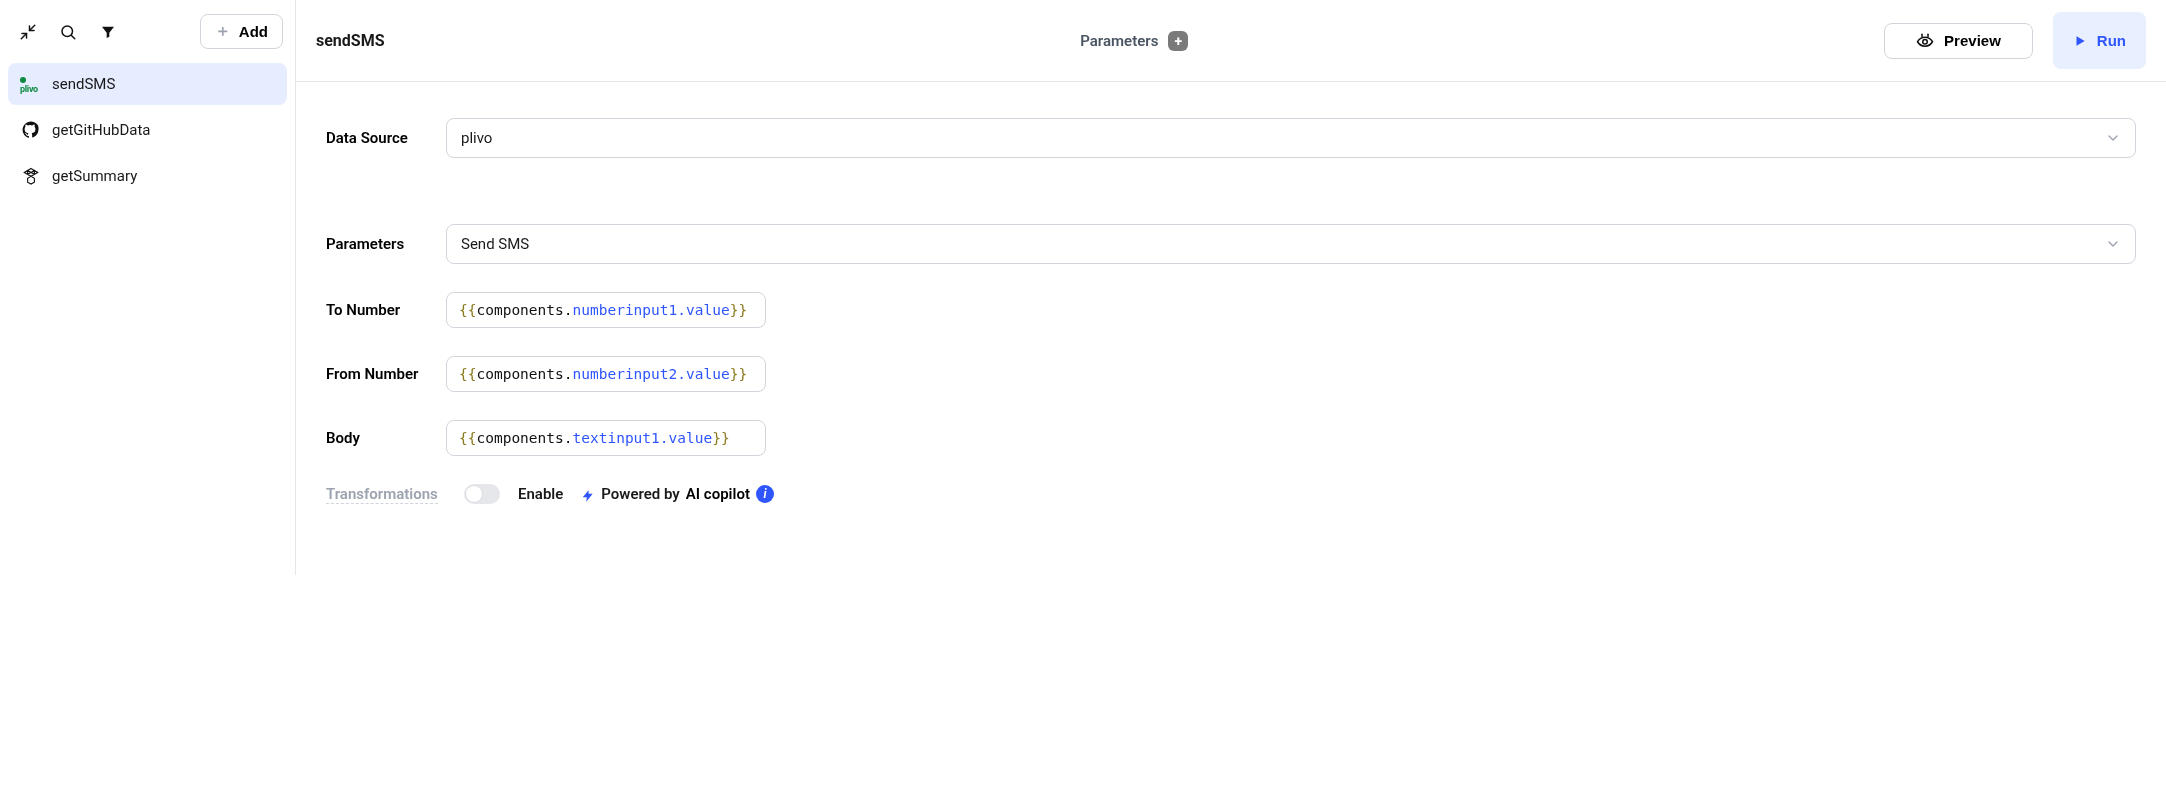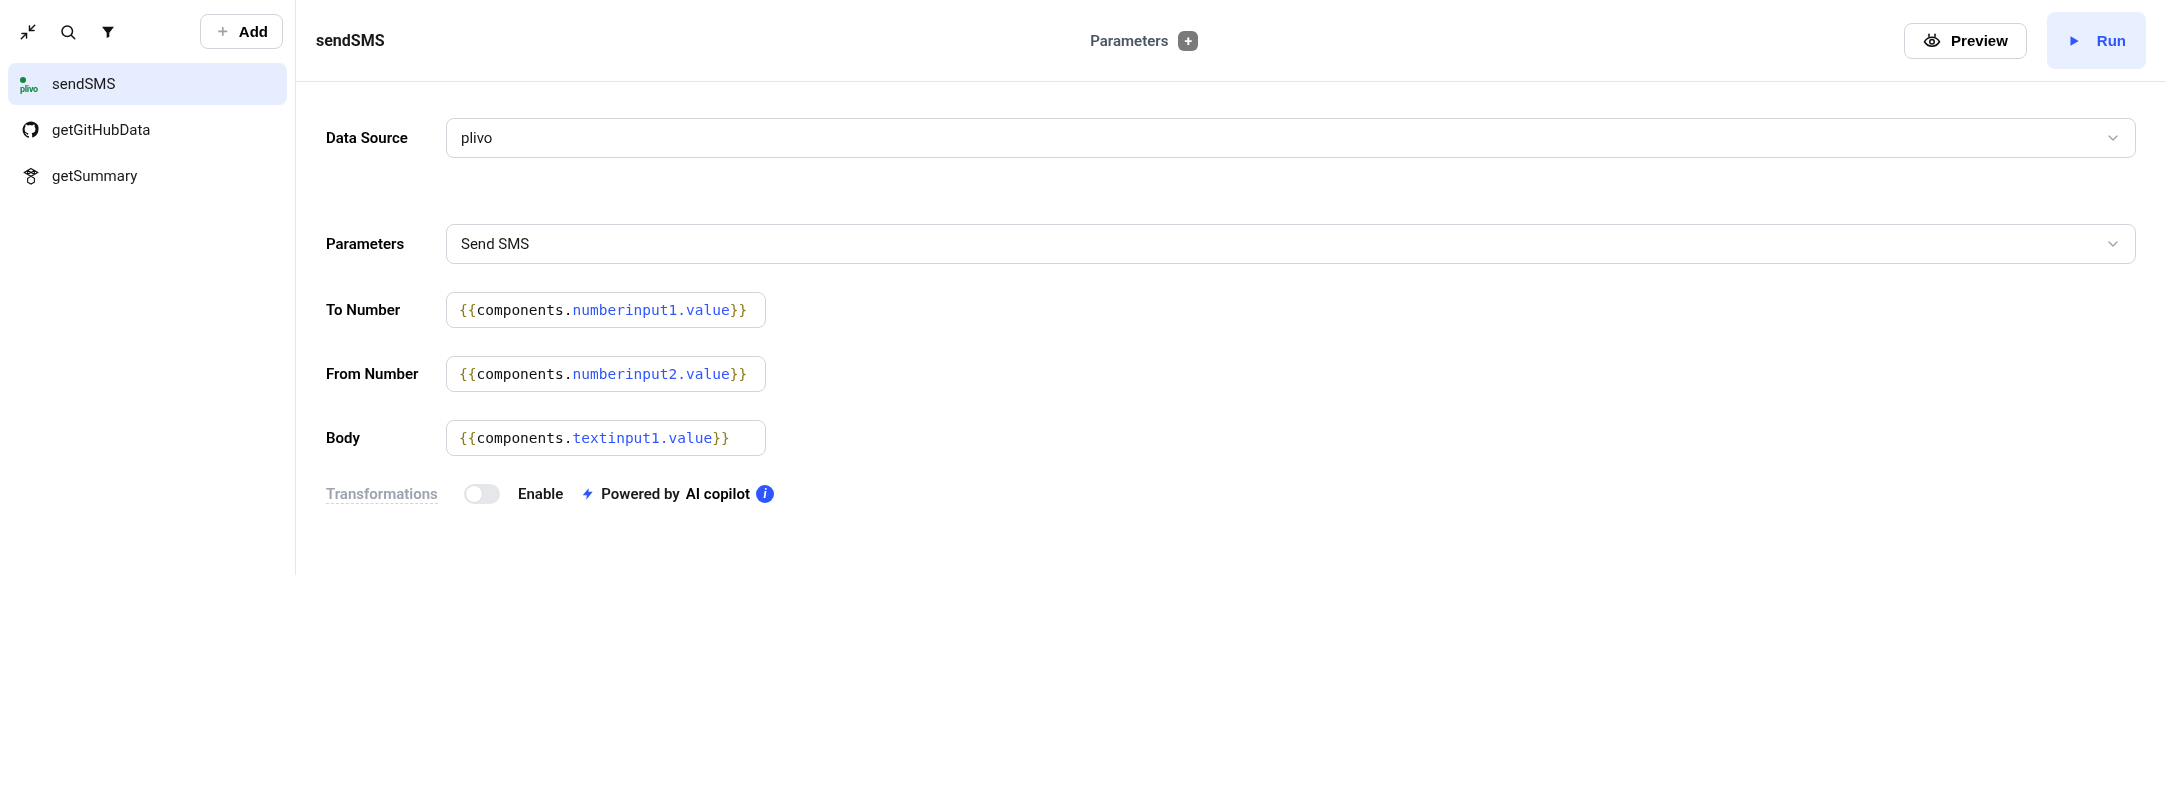--- a/index.html
+++ b/index.html
@@ -91,36 +91,36 @@
     width: 20px; height: 20px;
     border-radius: 6px;
     background: #7a7a7a;
     display:inline-flex; align-items:center; justify-content:center;
     color:#fff; font-size:14px; font-weight:700; line-height:1;
     cursor:pointer;
   }
   .preview-btn {
     border: 1px solid #d1d5db;
     border-radius: 8px;
-    padding: 8px 18px;
+    padding: 8px 31px;
     font-weight:700;
     background:#fff;
     cursor:pointer;
     display:inline-flex; align-items:center; gap:10px;
     font-size:15px;
   }
   .run-btn {
     border: none;
     border-radius: 8px;
     padding: 20px 20px;
     font-weight:700;
     background:#e8efff;
     color:#2f55ff;
     cursor:pointer;
-    display:inline-flex; align-items:center; gap:16px;
+    display:inline-flex; align-items:center; gap:10px;
     font-size:15px;
   }
   .form {
     padding: 36px 30px;
     display:flex; flex-direction:column;
     gap: 28px;
   }
   .form-row {
     display:flex; align-items:center;
   }
@@ -165,21 +165,21 @@
     display:flex; align-items:center; gap:18px;
   }
   .toggle {
     width:36px; height:20px; border-radius:999px; background:#e5e7eb; position:relative; cursor:pointer;
   }
   .toggle::after {
     content:""; position:absolute; left:2px; top:2px; width:16px; height:16px; border-radius:50%; background:#fff;
     box-shadow:0 0 0 1px rgba(0,0,0,0.05);
   }
   .enable-lbl { font-weight:600; font-size:15px; }
-  .copilot { display:inline-flex; align-items:center; gap:6px; font-weight:600; }
+  .copilot { display:inline-flex; align-items:flex-end; gap:6px; font-weight:600; }
   .bolt { color:#2f55ff; }
   .copilot a { color:#000000; text-decoration:none; }
   .info-badge {
     width:18px; height:18px; border-radius:50%; background:#2f55ff; color:#fff;
     display:inline-flex; align-items:center; justify-content:center; font-size:12px; font-weight:700; font-style:italic;
   }
   .bigspace { height:10px; }
 </style>
 </head>
 <body>

